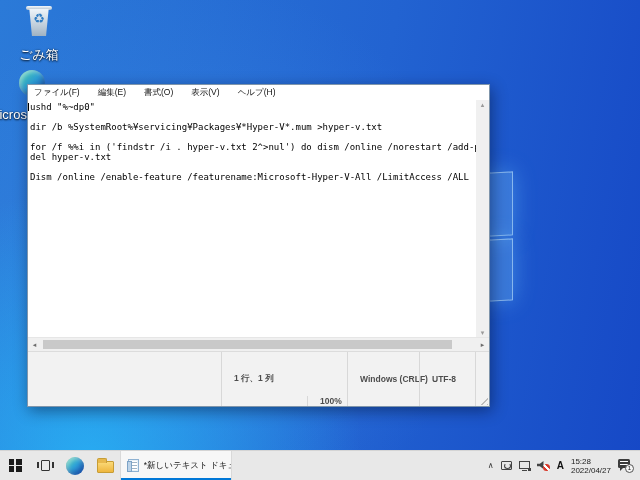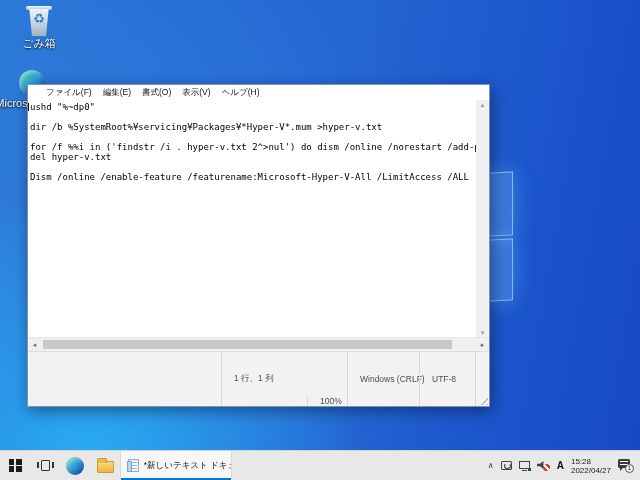--- a/index.html
+++ b/index.html
@@ -17,21 +17,21 @@
 
   
   .wp-logo { position:absolute; left:486px; top:172px; width:30px; height:132px; transform:skewY(-3deg); z-index:1; }
   .wp-pane { position:absolute; left:0; width:27px; background:rgba(125,200,250,.30);
              border:1px solid rgba(200,235,255,.55); box-shadow:0 0 22px rgba(110,195,255,.45); }
   .wp-pane.p1 { top:0; height:64px; }
   .wp-pane.p2 { top:67px; height:62px; }
 
   
   .dicon { position:absolute; display:flex; flex-direction:column; align-items:center; z-index:2; }
-  .dicon .dlabel { margin-top:2px; font-size:11px; line-height:10px; color:#fff; text-align:center;
+  .dicon .dlabel { margin-top:14px; font-size:13px; line-height:10px; color:#fff; text-align:center;
                    text-shadow:0 1px 2px rgba(0,0,0,.85), 0 0 2px rgba(0,0,0,.6); white-space:nowrap; }
   .dicon-recycle { left:12px; top:6px; width:54px; }
   .bin { position:relative; width:26px; height:30px; }
   .bin-body { position:absolute; left:2px; top:3px; width:22px; height:27px;
               background:linear-gradient(180deg,#eef4f9,#b9c8d6 70%,#9fb2c2);
               clip-path:polygon(6% 0,94% 0,82% 100%,18% 100%); }
   .bin-rim { position:absolute; left:0; top:0; width:26px; height:4px; border-radius:2px;
              background:linear-gradient(180deg,#f4f8fb,#aebfcd); }
   .bin-sym { position:absolute; left:0; top:6px; width:26px; text-align:center;
              font-size:13px; line-height:13px; color:#2f7cc3; }
@@ -61,22 +61,22 @@
   .np-ico::before { content:""; position:absolute; left:1px; right:1px; top:2px; height:7px;
             background:repeating-linear-gradient(180deg,#9fb4c6 0 1px,transparent 1px 3px); }
   .np-ico::after { content:""; position:absolute; left:-2px; top:1px; width:3px; height:9px;
             background:#bcd3e8; border:1px solid #7ea3c6; }
   .title-text { font-size:9px; color:#222; letter-spacing:.2px; white-space:nowrap; }
   .win-controls { margin-left:auto; display:flex; height:100%; }
   .wc-btn { width:31px; height:100%; display:flex; align-items:center; justify-content:center;
             font-size:9px; color:#333; }
   .wc-btn.close { font-size:10px; }
 
-  .menubar { height:15px; background:#fff; display:flex; align-items:center; padding-left:18px;
-             gap:11px; flex:0 0 auto; }
+  .menubar { height:15px; background:#fff; display:flex; align-items:center; padding-left:6px;
+             gap:18px; flex:0 0 auto; }
   .menu-item { font-size:8.5px; color:#111; white-space:nowrap; }
 
   .content { flex:1 1 auto; display:flex; min-height:0; position:relative; }
   .editor { flex:1 1 auto; position:relative; overflow:hidden; background:#fff; }
   .editor-lines { position:absolute; left:2px; top:2px; right:0;
                   font-family:"DejaVu Sans Mono","Liberation Mono",monospace;
                   font-size:9px; line-height:10px; color:#000; white-space:pre; }
   .editor-line { height:10px; white-space:pre; }
   .caret-frag { position:absolute; left:0; top:3px; width:1px; height:8px; background:#000; }
 
@@ -88,21 +88,21 @@
   .hs-arr { flex:0 0 13px; display:flex; align-items:center; justify-content:center;
             font-size:7px; color:#6d6d6d; }
   .hs-track { flex:1 1 auto; position:relative; }
   .hs-thumb { position:absolute; left:2px; top:2px; bottom:2px; width:calc(100% - 26px);
               background:#c9c9c9; }
 
   .statusbar { flex:0 0 16px; background:#f2f2f2; border-top:1px solid #dcdcdc;
                display:flex; align-items:stretch; font-size:8.5px; color:#4d4d4d; }
   .sb-spacer { flex:1 1 auto; }
   .sb-cell { border-left:1px solid #d8d8d8; padding-left:12px; display:flex; align-items:center;
-             white-space:nowrap; }
+             white-space:nowrap;font-weight:bold; }
   .sb-cursor { width:86px; } .sb-zoom { width:40px;margin-top:44px; } .sb-eol { width:72px; } .sb-enc { width:56px; }
   .sb-grip { width:14px; position:relative; }
   .sb-grip::after { content:""; position:absolute; right:1px; bottom:1px; width:11px; height:11px;
              background:repeating-linear-gradient(315deg,#bdbdbd 0 1px,transparent 1px 4px);
              clip-path:polygon(100% 0,100% 100%,0 100%); }
 
   
   .taskbar { position:absolute; left:0; bottom:0; width:640px; height:30px; background:#e8e8e8;
              border-top:1px solid #d4d4d4; display:flex; align-items:stretch; z-index:10; }
   .tb-btn { width:30px; display:flex; align-items:center; justify-content:center; }

